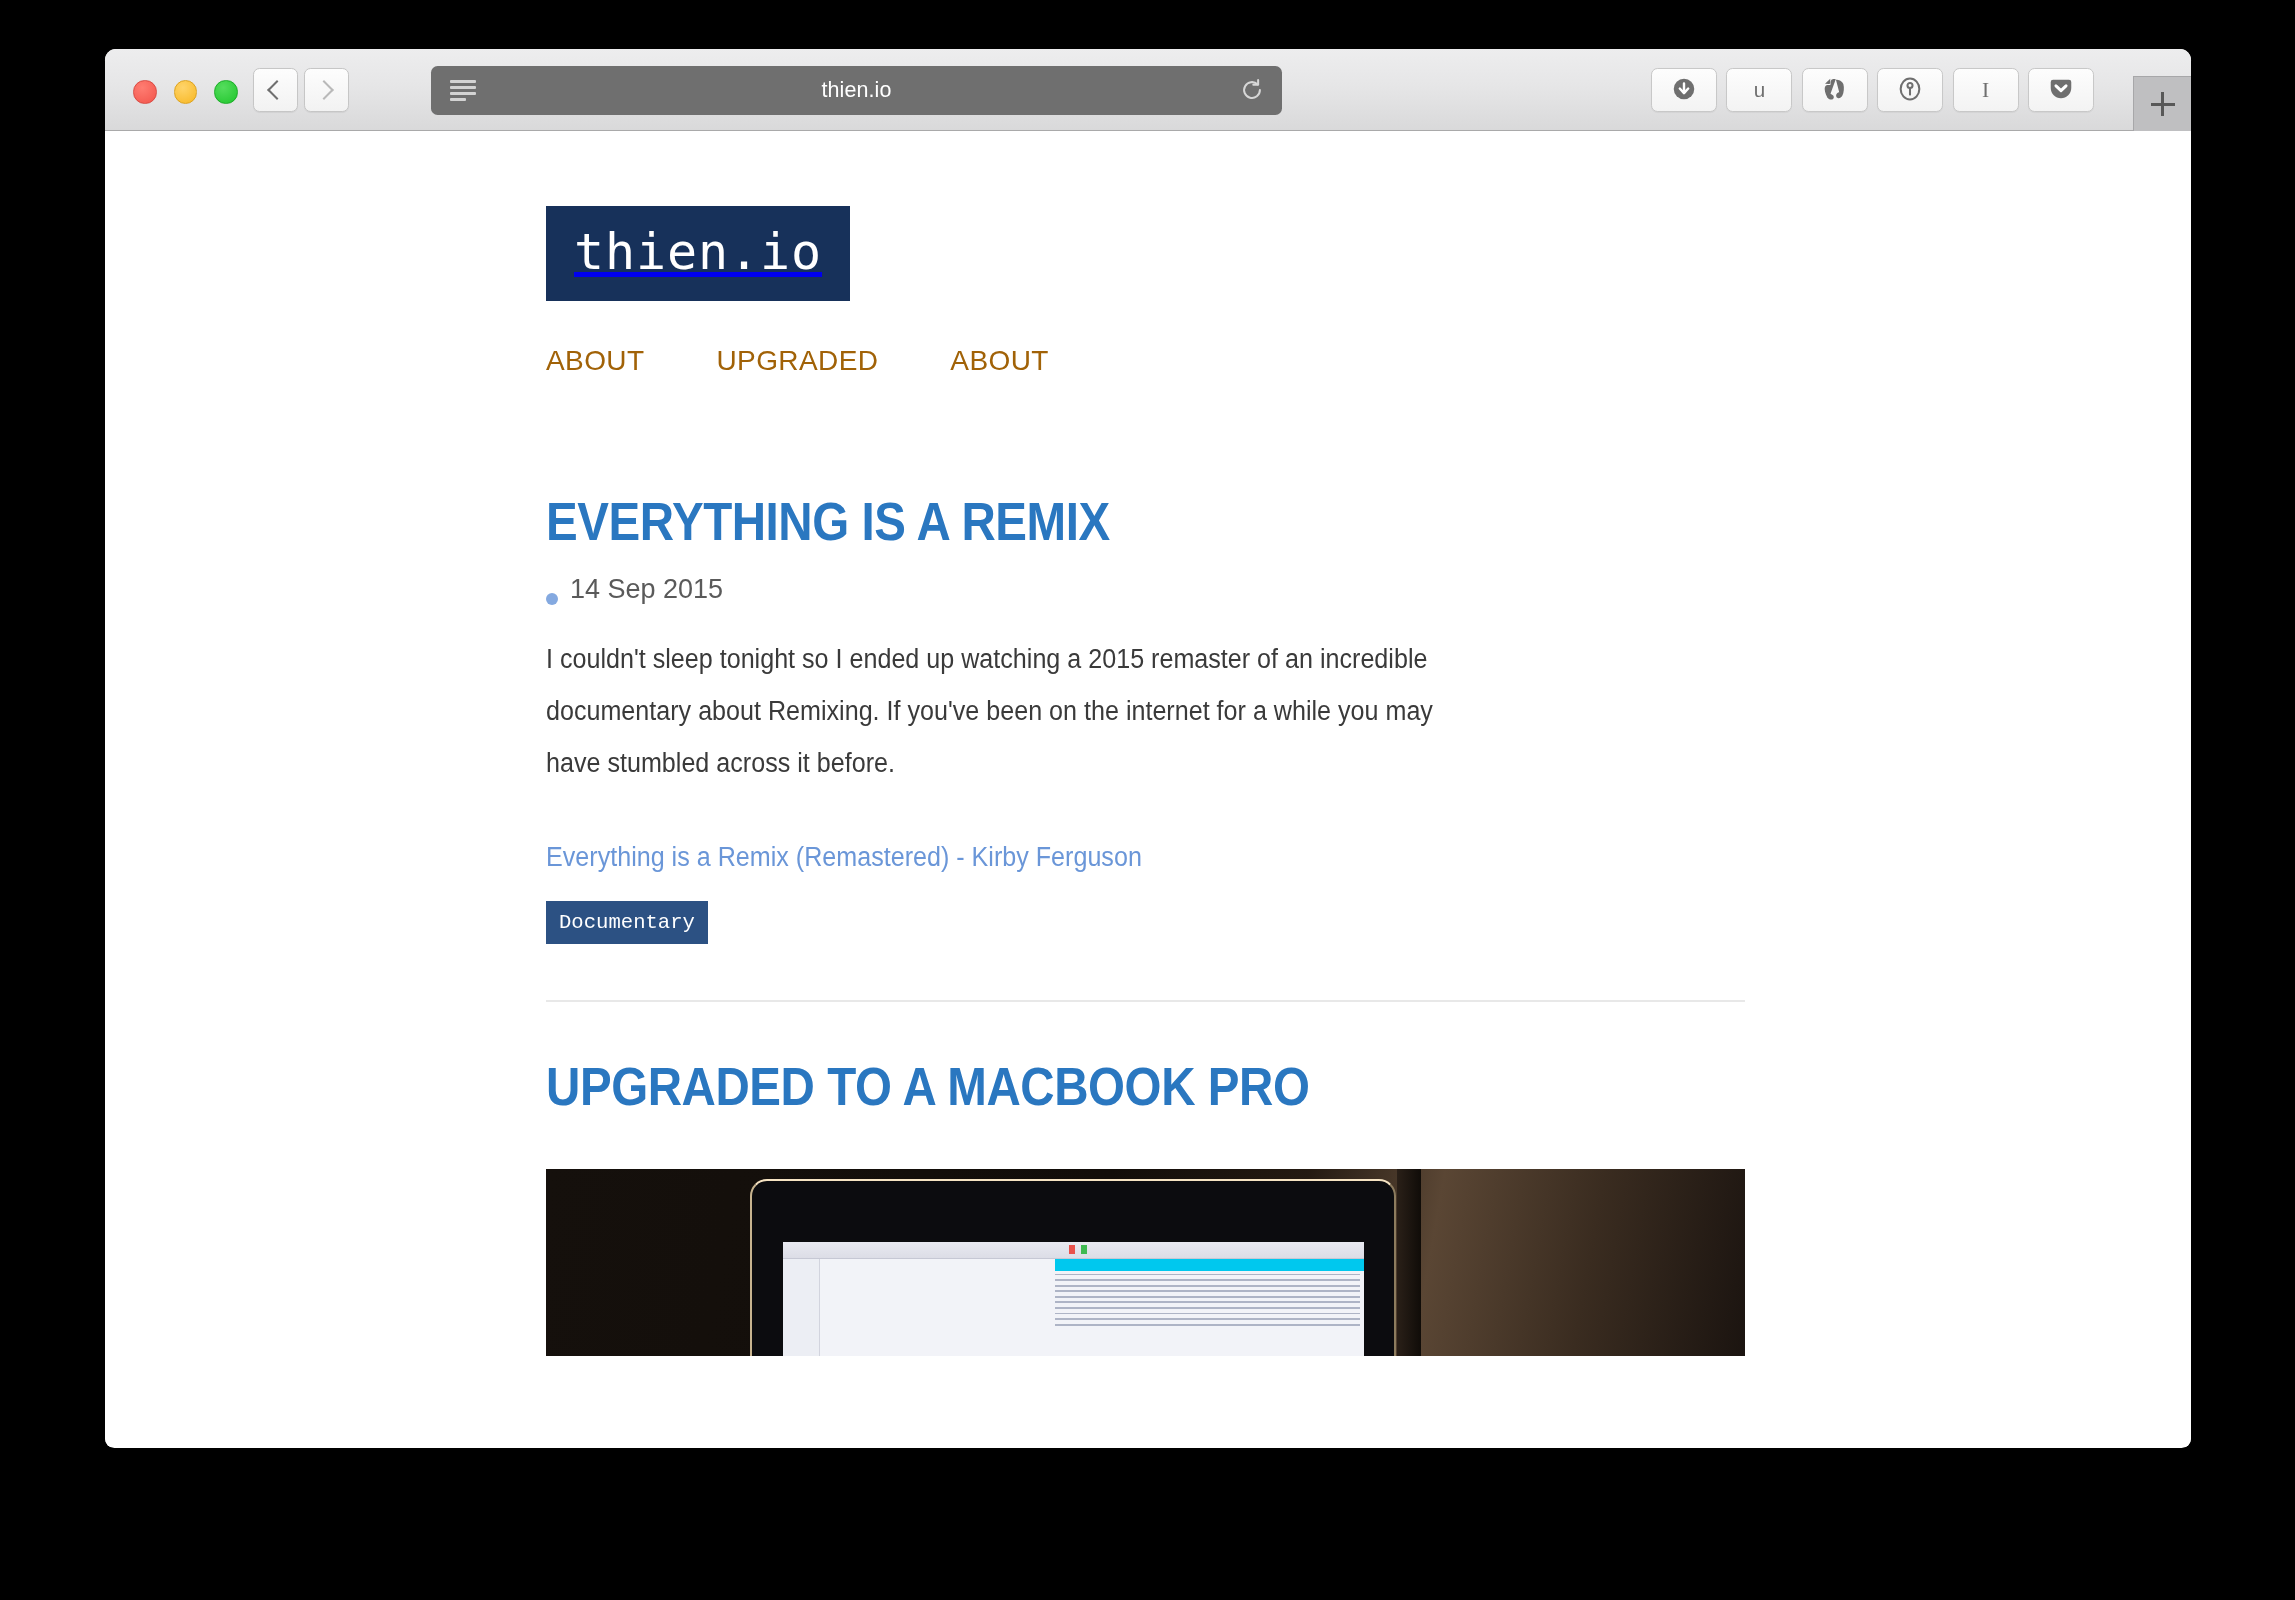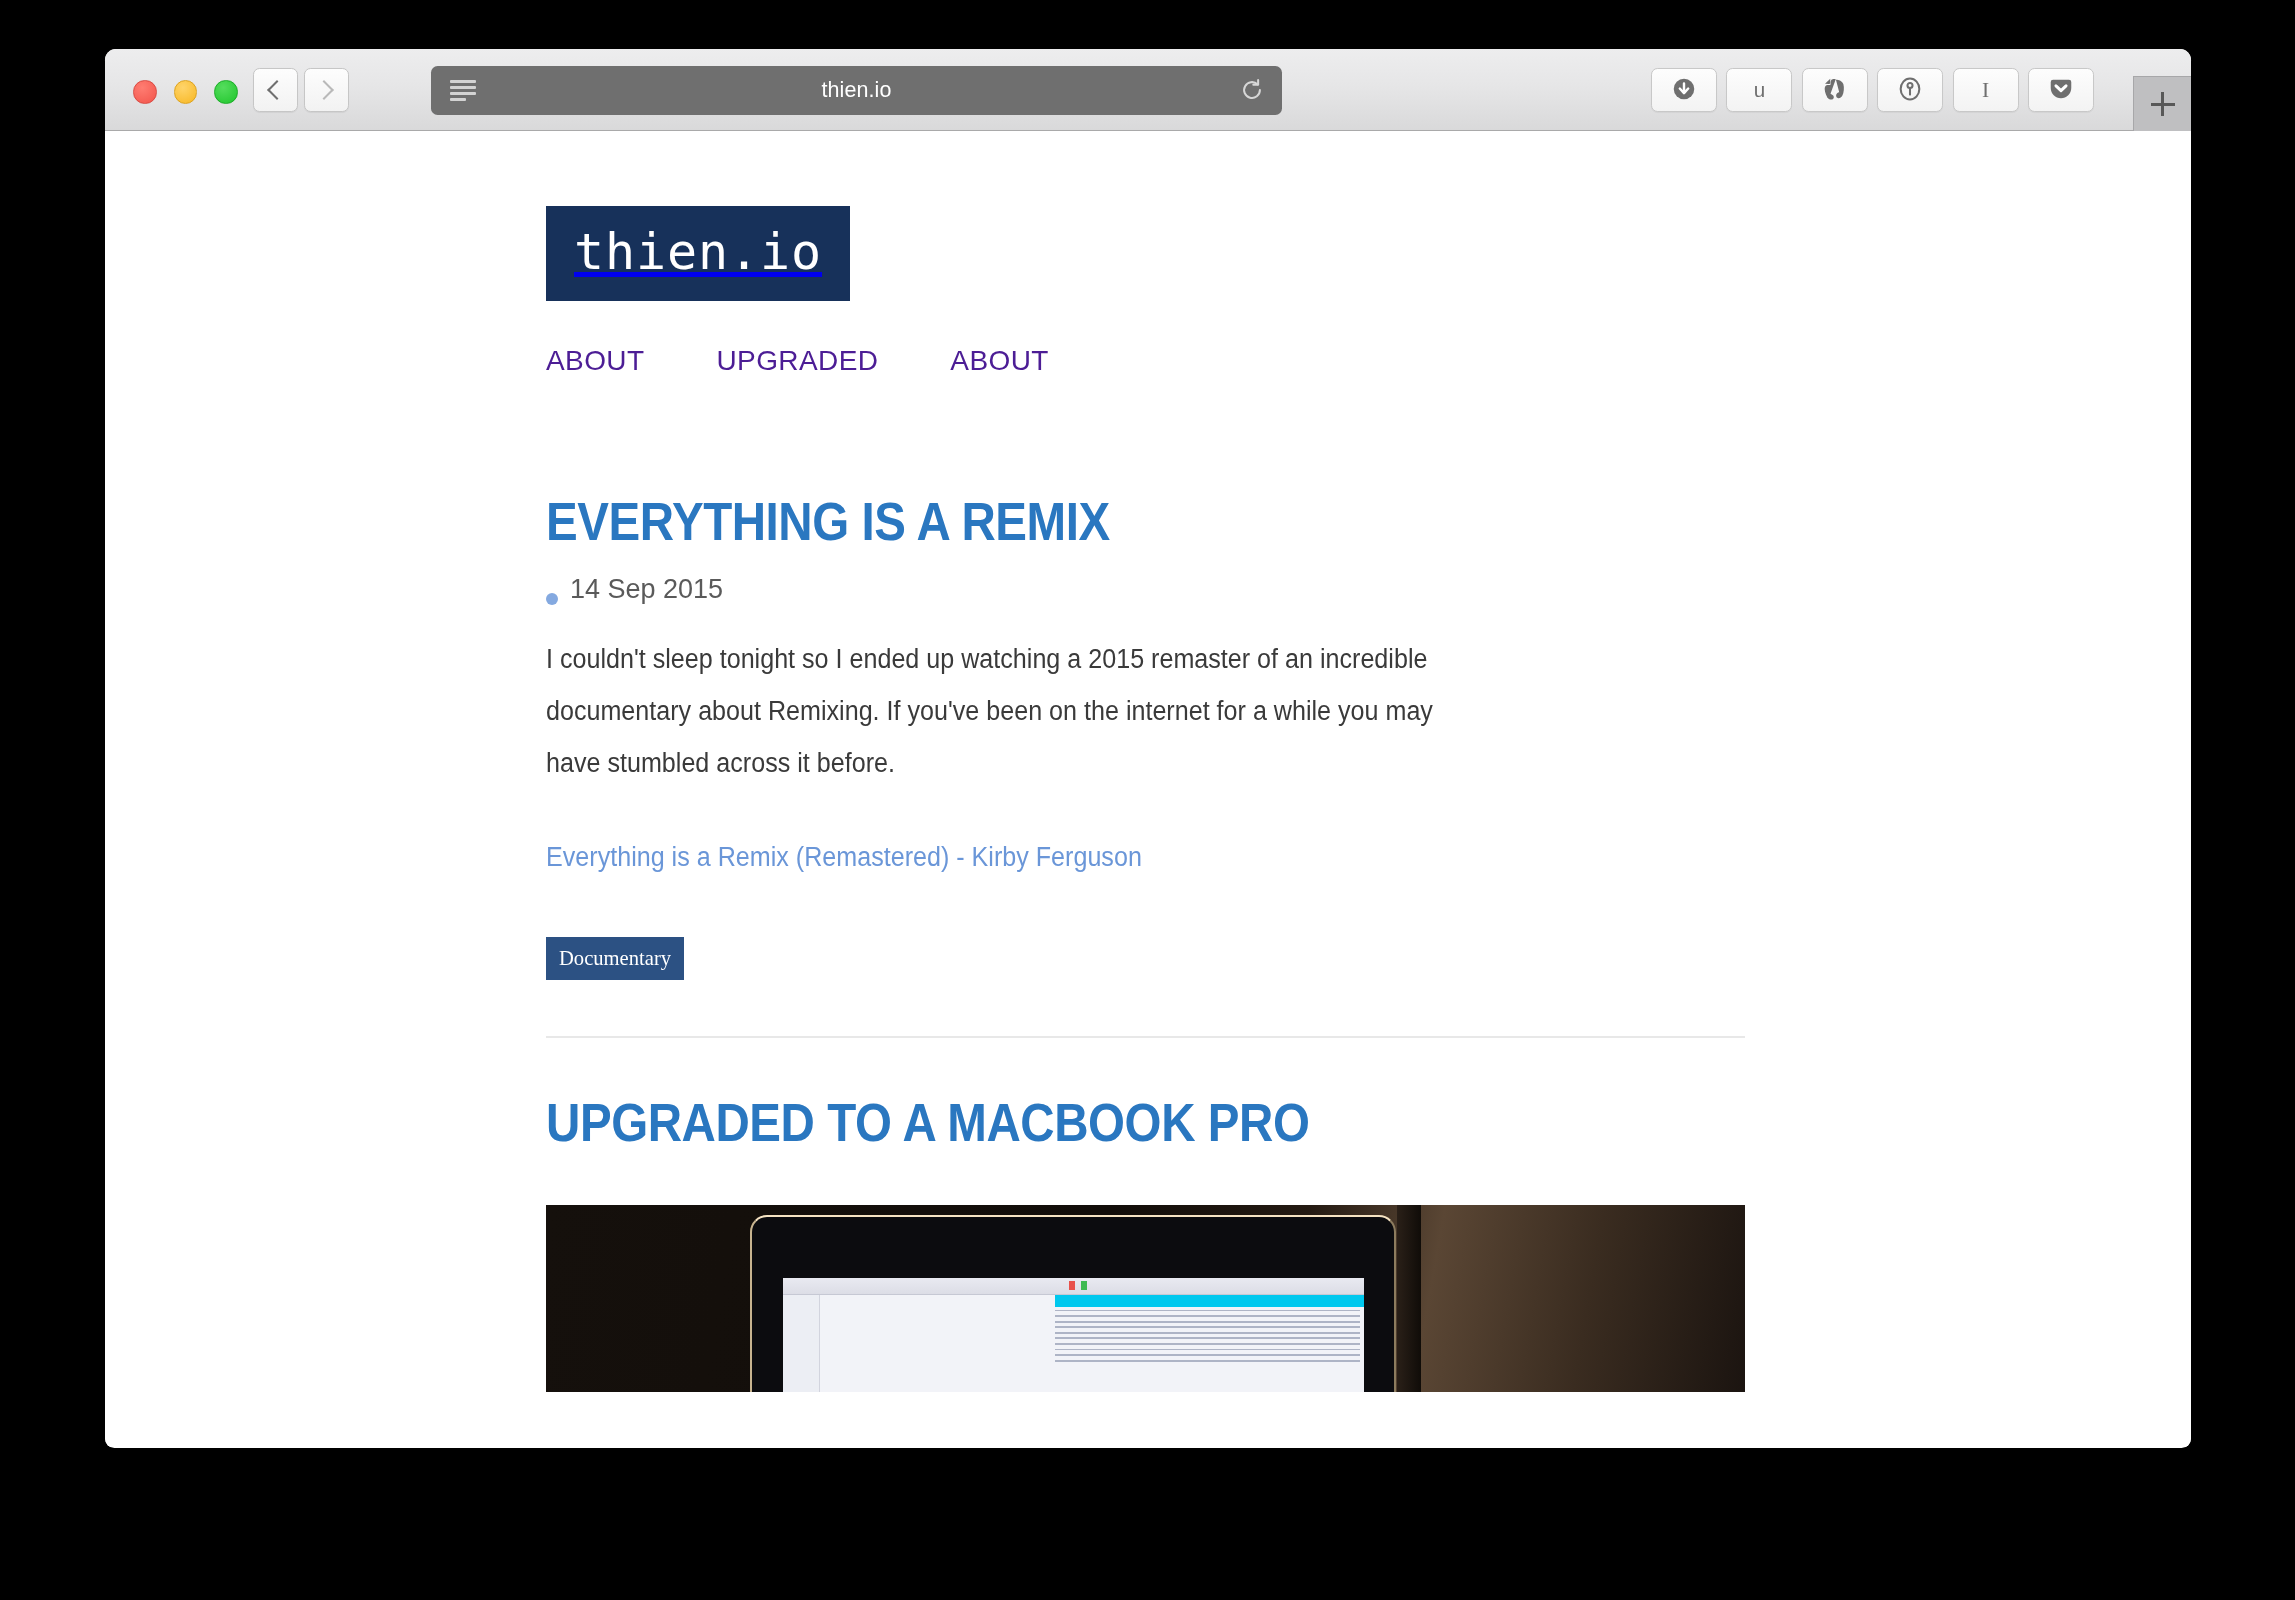--- a/index.html
+++ b/index.html
@@ -219,21 +219,21 @@
     line-height: 1;
     display: block;
   }
 
   #site-nav {
     margin-top: 44px;
     display: flex;
     gap: 0px;
   }
   #site-nav a {
-    color: #4c1d95;
+    color: #a16207;
     font-size: 28px;
     letter-spacing: 0.4px;
     text-decoration: none;
     font-family: "Liberation Sans", sans-serif;
     margin-right: 72px;
   }
 
   .post { position: relative; }
   .post-title {
     margin: 0;
@@ -291,23 +291,22 @@
     transform: scaleX(0.93);
     transform-origin: left top;
   }
   .tag-list { margin-top: 28px; }
   .tag {
     display: inline-block;
     background: #2c5183;
     color: #ffffff;
     font-size: 20.6px;
     padding: 9.4px 13px 10.3px 13px;
-    font-family: Liberation Serif, serif;
+    font-family: Liberation Mono, monospace;
     text-decoration: none;
-    margin-top: 36px;
   }
 
   .post-divider {
     margin-top: 56px;
     width: 1199px;
     height: 1.9px;
     background: #e8e8e8;
     border: none;
   }
 

